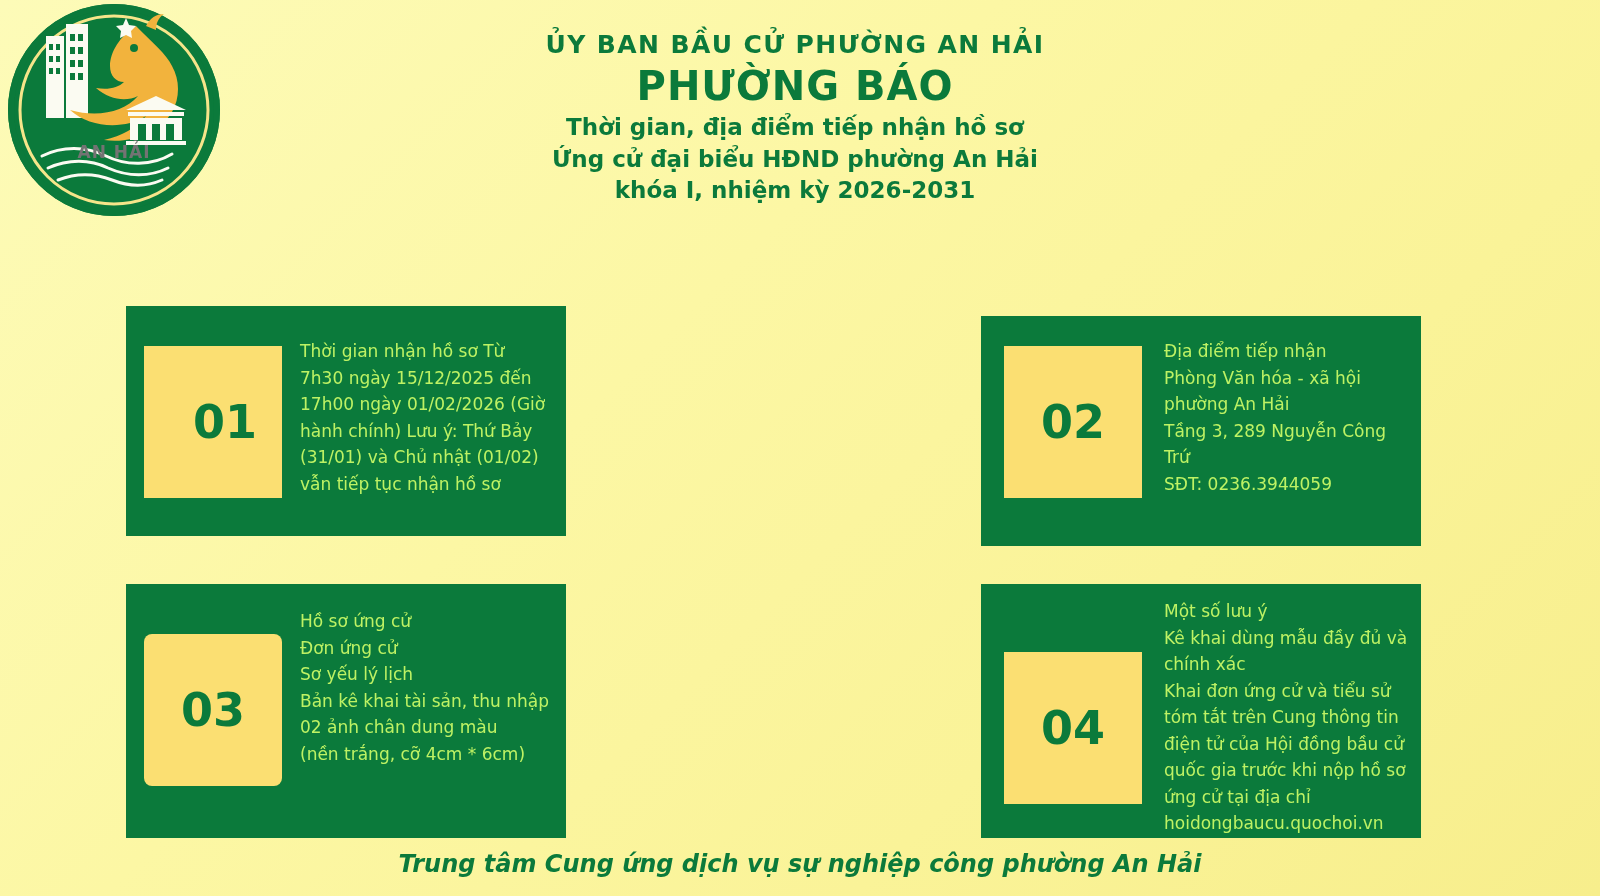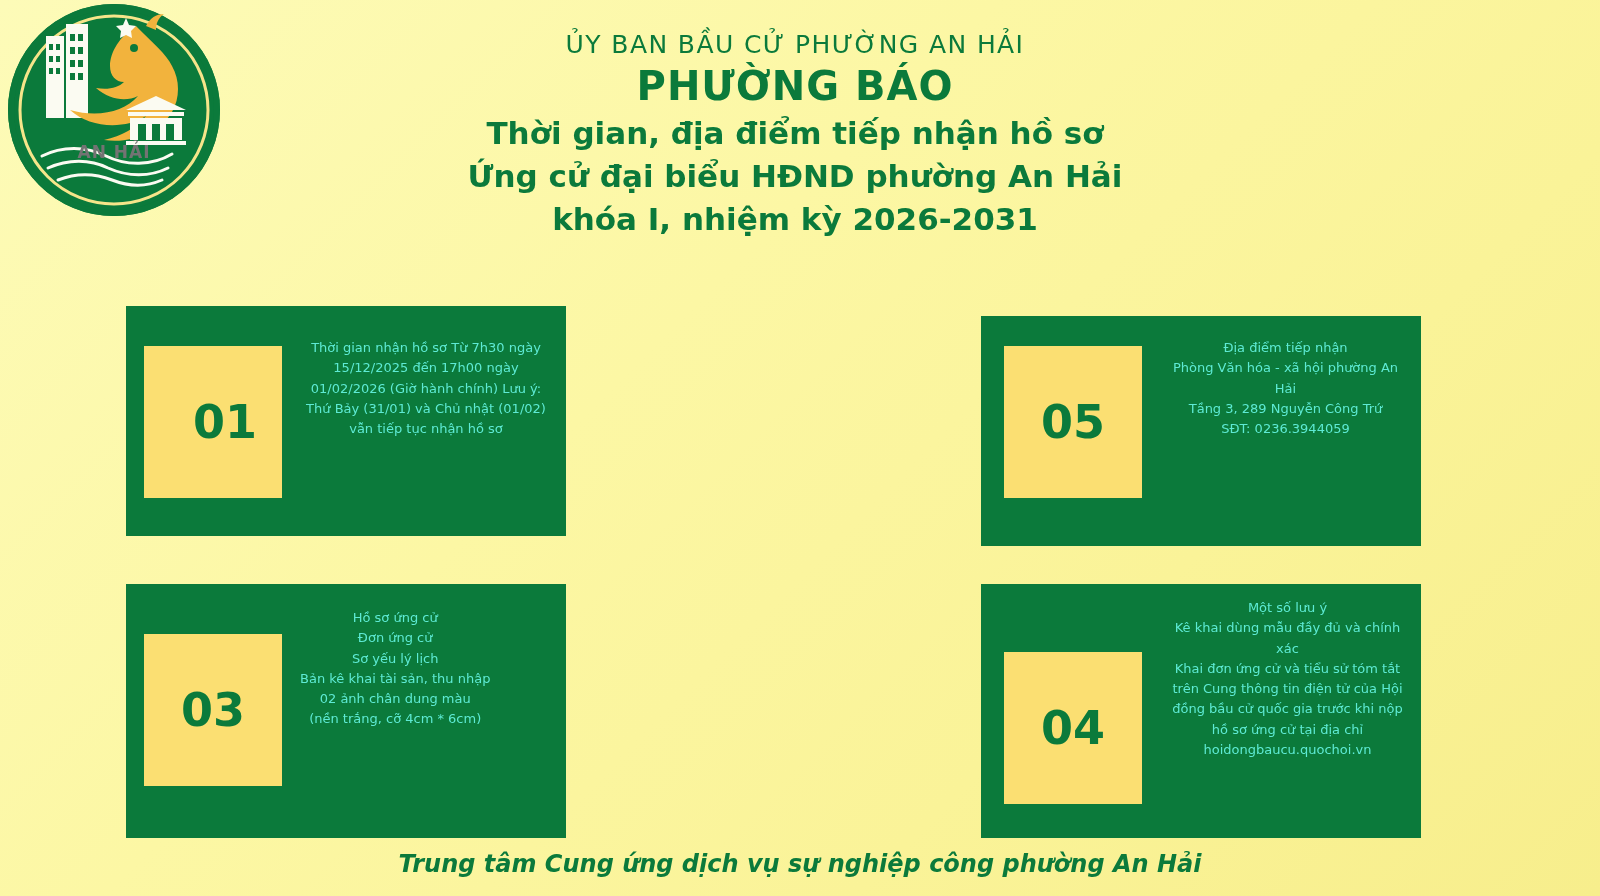--- a/index.html
+++ b/index.html
@@ -47,34 +47,34 @@
   .header {
     position: absolute;
     left: 230px;
     top: 30px;
     width: 1130px;
     text-align: center;
     color: #0b7a3b;
   }
   .header .line1 {
     font-size: 25px;
-    font-weight: normal;
+    font-weight: bold;
     letter-spacing: 1.4px;
     margin-bottom: 4px;
   }
   .header .line2 {
     font-size: 40px;
     font-weight: bold;
     letter-spacing: 1px;
     margin-bottom: 3px;
   }
   .header .line3,
   .header .line4,
   .header .line5 {
-    font-size: 31px;
+    font-size: 23px;
     font-weight: bold;
     line-height: 1.38;
   }
 
   
   .card {
     position: absolute;
     background: #0b7a3b;
     display: flex;
     align-items: flex-start;
@@ -85,35 +85,34 @@
     background: #fbdf72;
     color: #0b7a3b;
     font-size: 46px;
     font-weight: bold;
     display: flex;
     align-items: center;
     justify-content: center;
     flex: none;
   }
   .card-body {
-    color: #5eead4;
-    font-size: 13px;
+    color: #bef264;
+    font-size: 17px;
     line-height: 1.56;
     white-space: pre-line;
-    text-align: center;
   }
 
   #card-01 { left: 126px; top: 306px;  width: 440px; height: 230px; }
   #card-02 { left: 981px; top: 316px;  width: 440px; height: 230px; }
   #card-03 { left: 126px; top: 584px;  width: 440px; height: 254px; }
   #card-04 { left: 981px; top: 584px;  width: 440px; height: 254px; }
 
   #card-01 .card-num { margin: 40px 0 0 18px; padding-left: 24px; }
   #card-02 .card-num { margin: 30px 0 0 23px; }
-  #card-03 .card-num { margin: 50px 0 0 18px; }
+  #card-03 .card-num { margin: 50px 0 0 18px; border-radius: 8px; }
   #card-04 .card-num { margin: 68px 0 0 23px; }
 
   #card-01 .card-body { margin: 32px 14px 0 18px; }
   #card-02 .card-body { margin: 22px 14px 0 22px; }
   #card-03 .card-body { margin: 24px 10px 0 18px; }
   #card-04 .card-body { margin: 14px 10px 0 22px; }
 
   
   .footer {
     position: absolute;
@@ -189,21 +188,21 @@
   <div class="line4">Ứng cử đại biểu HĐND phường An Hải</div>
   <div class="line5">khóa I, nhiệm kỳ 2026-2031</div>
 </div>
 
 <div class="card" id="card-01">
   <div class="card-num">01</div>
   <div class="card-body">Thời gian nhận hồ sơ Từ 7h30 ngày 15/12/2025 đến 17h00 ngày 01/02/2026 (Giờ hành chính) Lưu ý: Thứ Bảy (31/01) và Chủ nhật (01/02) vẫn tiếp tục nhận hồ sơ</div>
 </div>
 
 <div class="card" id="card-02">
-  <div class="card-num">05</div>
+  <div class="card-num">02</div>
   <div class="card-body">Địa điểm tiếp nhận
 Phòng Văn hóa - xã hội phường An Hải
 Tầng 3, 289 Nguyễn Công Trứ
 SĐT: 0236.3944059</div>
 </div>
 
 <div class="card" id="card-03">
   <div class="card-num">03</div>
   <div class="card-body">Hồ sơ ứng cử
 Đơn ứng cử

